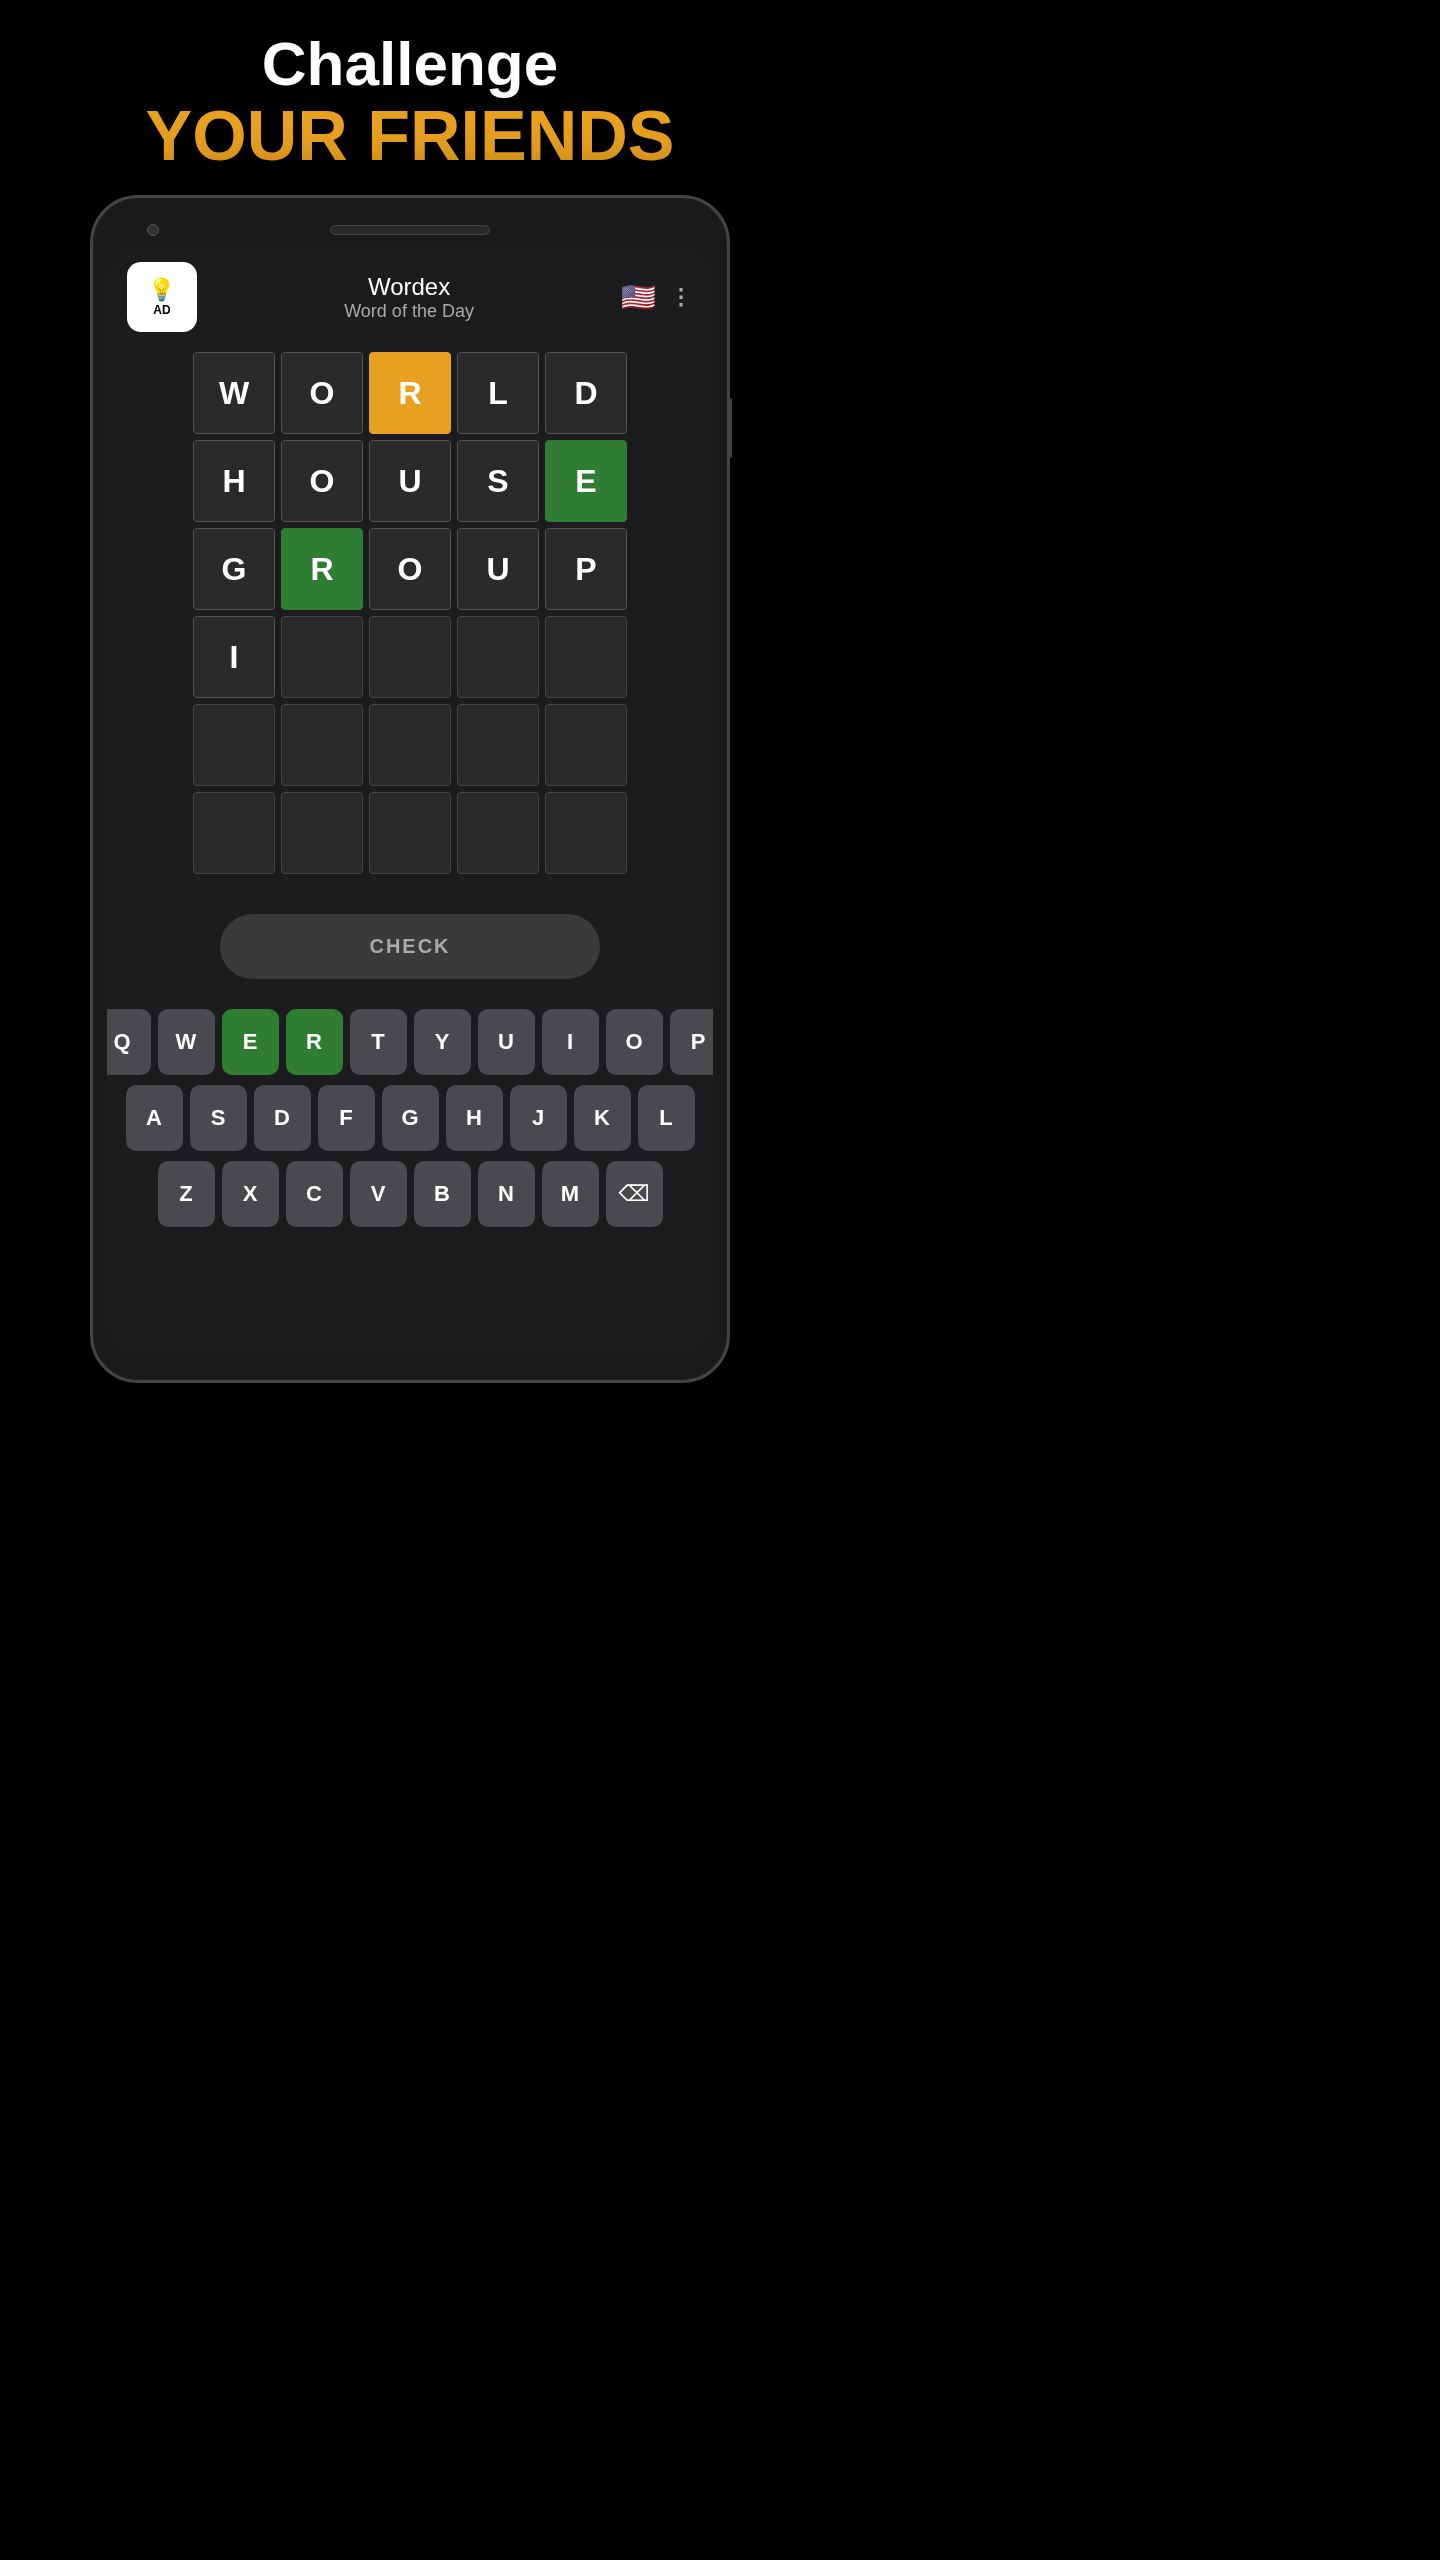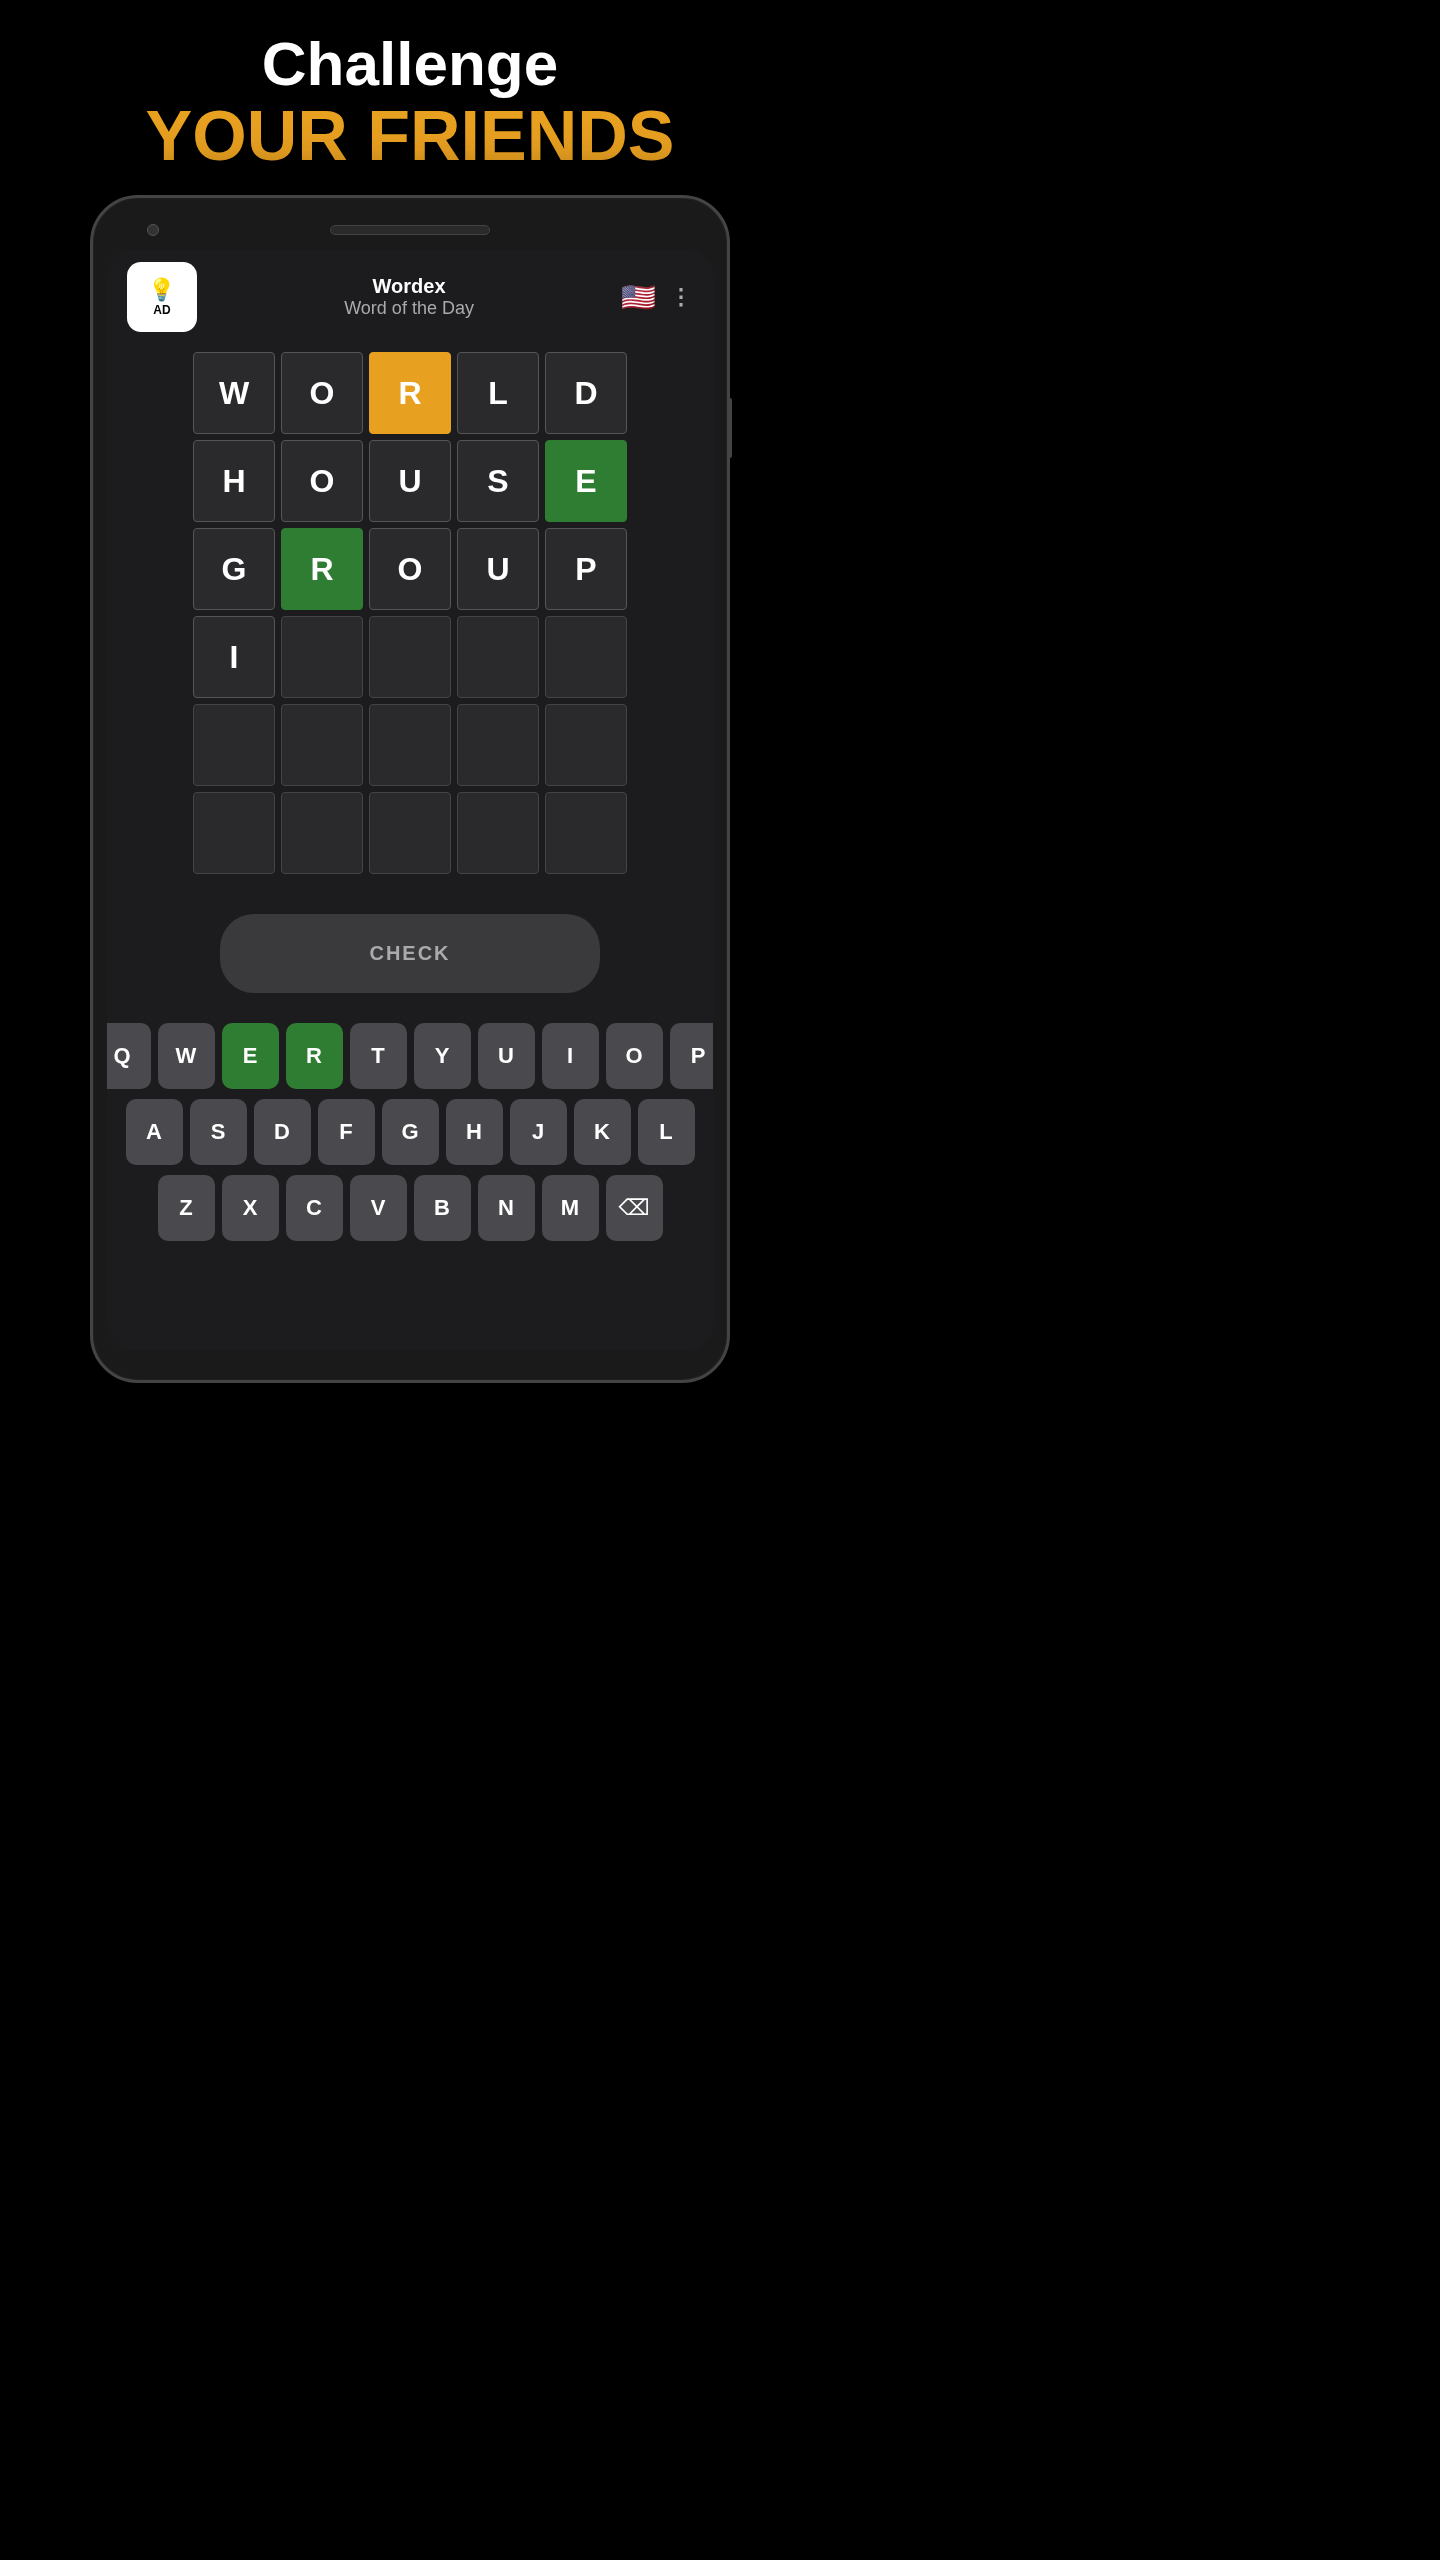--- a/index.html
+++ b/index.html
@@ -119,22 +119,22 @@
       font-size: 12px;
       font-weight: 700;
       color: #000;
     }
 
     .app-title-block {
       text-align: center;
     }
 
     .app-title {
-      font-size: 20px;
-      font-weight: 700;
+      font-size: 24px;
+      font-weight: 400;
       color: #fff;
     }
 
     .app-subtitle {
       font-size: 18px;
       color: #aaa;
     }
 
     .app-header-right {
       display: flex;
@@ -199,21 +199,21 @@
 
     
     .check-btn-wrap {
       display: flex;
       justify-content: center;
       padding: 30px 20px 20px 20px;
     }
 
     .check-btn {
       width: 380px;
-      height: 79px;
+      height: 65px;
       background: #3a3a3c;
       border-radius: 34px;
       display: flex;
       align-items: center;
       justify-content: center;
       border: none;
       cursor: pointer;
     }
 
     .check-btn-label {

